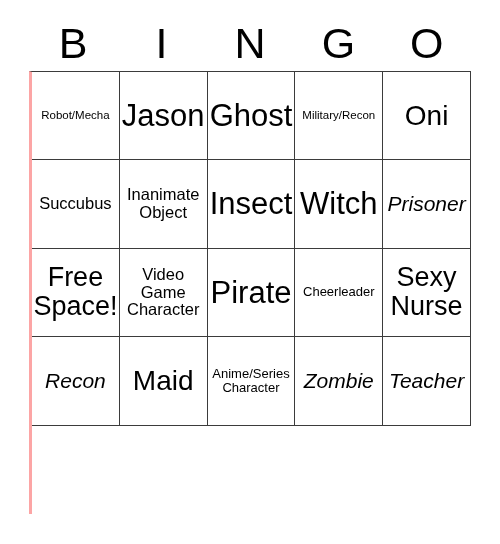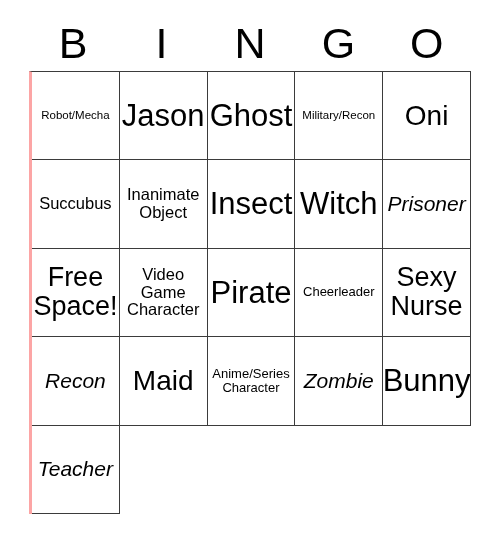--- a/index.html
+++ b/index.html
@@ -146,21 +146,18 @@
       <div class="cell t-huge">
         <span>Maid</span>
       </div>
       <div class="cell t-smm">
         <span>Anime/Series
 Character</span>
       </div>
       <div class="cell t-lg">
         <span>Zombie</span>
       </div>
-      <div class="cell t-xxl">
-        <span>Bunny</span>
-      </div>
       <div class="cell t-lg">
         <span>Teacher</span>
       </div>
     </div>
 
 </div>
 
 </body></html>

